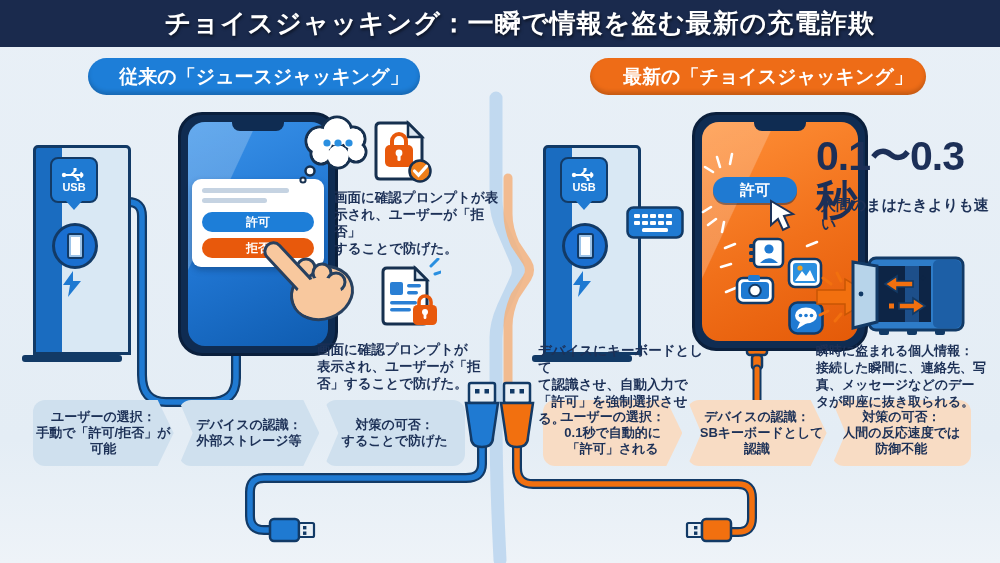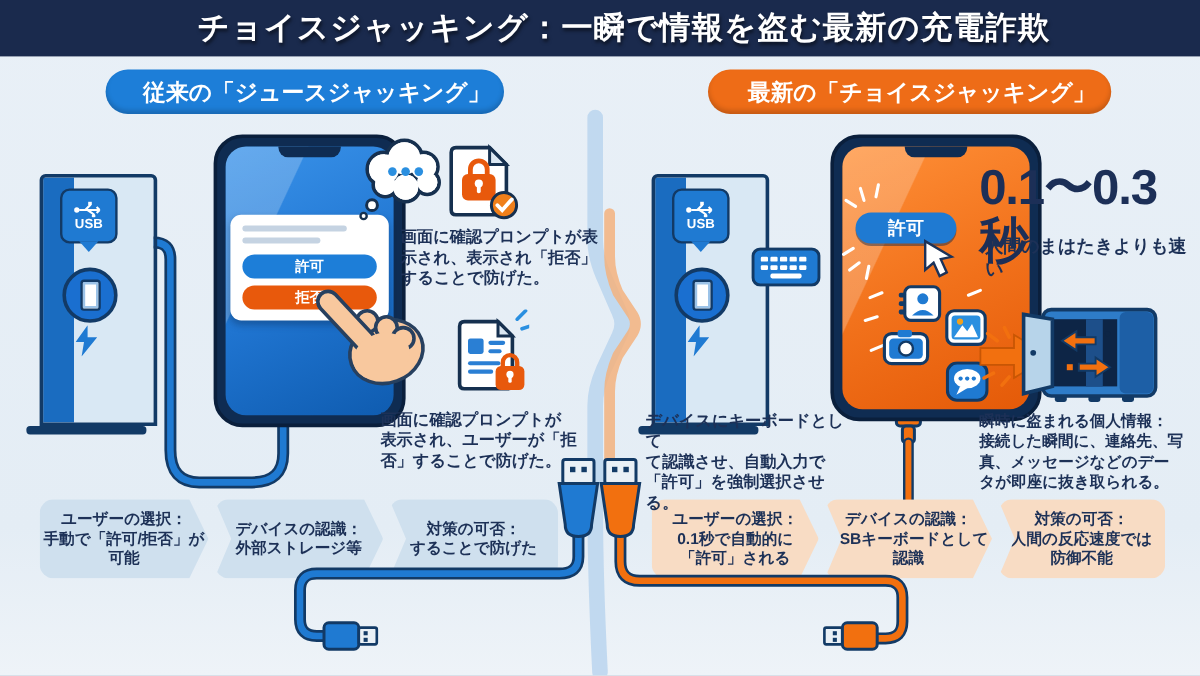--- a/index.html
+++ b/index.html
@@ -42,21 +42,21 @@
   .btn-deny{background:#e8590c;margin-top:6px;}
   .r-allow{position:absolute;left:18px;top:62px;width:84px;height:26px;background:#1f7ad2;border-radius:13px;color:#fff;font-size:15px;font-weight:800;display:flex;align-items:center;justify-content:center;z-index:3;box-shadow:0 2px 0 rgba(10,35,70,.45);}
 
   
   .t{position:absolute;color:#1d3157;font-weight:700;white-space:pre-line;z-index:7;}
   .note{font-size:13.5px;line-height:17px;}
   .headline{font-size:41px;font-weight:900;color:#1c2f57;letter-spacing:-1px;line-height:44px;}
   .sub{font-size:15px;font-weight:800;}
 
   
-  .steps{position:absolute;top:416px;height:66px;display:flex;gap:5px;z-index:5;}
+  .steps{position:absolute;top:400px;height:66px;display:flex;gap:5px;z-index:5;}
   .steps-l{left:33px;width:432px;}
   .steps-r{left:543px;width:428px;}
   .step{flex:1;display:flex;flex-direction:column;justify-content:center;text-align:center;color:#1d3157;font-size:13px;font-weight:700;line-height:16px;white-space:pre-line;border-radius:12px;}
   .steps-l .step{background:#cfe0ee;}
   .steps-r .step{background:#f8dcc4;}
   .step-first{clip-path:polygon(0 0,calc(100% - 16px) 0,100% 50%,calc(100% - 16px) 100%,0 100%);}
   .step-mid{clip-path:polygon(0 0,calc(100% - 16px) 0,100% 50%,calc(100% - 16px) 100%,0 100%,14px 50%);}
   .step-last{clip-path:polygon(0 0,100% 0,100% 100%,0 100%,14px 50%);}
 
   .z1{z-index:1}.z2{z-index:2}.z6{z-index:6}
@@ -198,21 +198,21 @@
     <path d="M8,4 L36,4 L50,18 L50,56 Q50,60 46,60 L8,60 Q4,60 4,56 L4,8 Q4,4 8,4 Z" fill="#fff" stroke="#16304f" stroke-width="3"></path>
     <path d="M36,4 L36,18 L50,18 Z" fill="#dbe7f2" stroke="#16304f" stroke-width="2.5"></path>
     <path d="M20,27 v-5 a7,7 0 0 1 14,0 v5" fill="none" stroke="#e8590c" stroke-width="4"></path>
     <rect x="13" y="26" width="28" height="22" rx="5" fill="#e8590c"></rect>
     <circle cx="27" cy="34" r="3.4" fill="#fff"></circle>
       <rect x="25.4" y="35" width="3.2" height="7" rx="1.5" fill="#fff"></rect>
     <circle cx="48" cy="52" r="10.5" fill="#ef7f1a" stroke="#16304f" stroke-width="2.5"></circle>
     <path d="M42.5,52 l4,4.2 l8,-9" fill="none" stroke="#fff" stroke-width="3.2" stroke-linecap="round"></path>
   </svg>
   <div class="t note" style="left:334px;top:189px;width:172px">画面に確認プロンプトが表
-示され、表示され「拒否」
+示され、ユーザーが「拒否」
 することで防げた。</div>
 
   <svg class="icon" style="left:377px;top:258px;z-index:5" width="64" height="76" viewBox="0 0 64 76">
     <path d="M54,8 l7,-7 M58,16 l9,-3" stroke="#2a8fe0" stroke-width="3" stroke-linecap="round"></path>
     <path d="M10,10 L38,10 L50,22 L50,62 Q50,66 46,66 L10,66 Q6,66 6,62 L6,14 Q6,10 10,10 Z" fill="#fff" stroke="#16304f" stroke-width="3"></path>
     <path d="M38,10 L38,22 L50,22 Z" fill="#dbe7f2" stroke="#16304f" stroke-width="2.5"></path>
     <rect x="13" y="24" width="13" height="13" rx="2" fill="#2a7fd4"></rect>
     <rect x="30" y="26" width="14" height="3.4" rx="1.7" fill="#2a7fd4"></rect>
       <rect x="30" y="33" width="11" height="3.4" rx="1.7" fill="#2a7fd4"></rect>
     <rect x="13" y="43" width="27" height="3.4" rx="1.7" fill="#2a7fd4"></rect>

